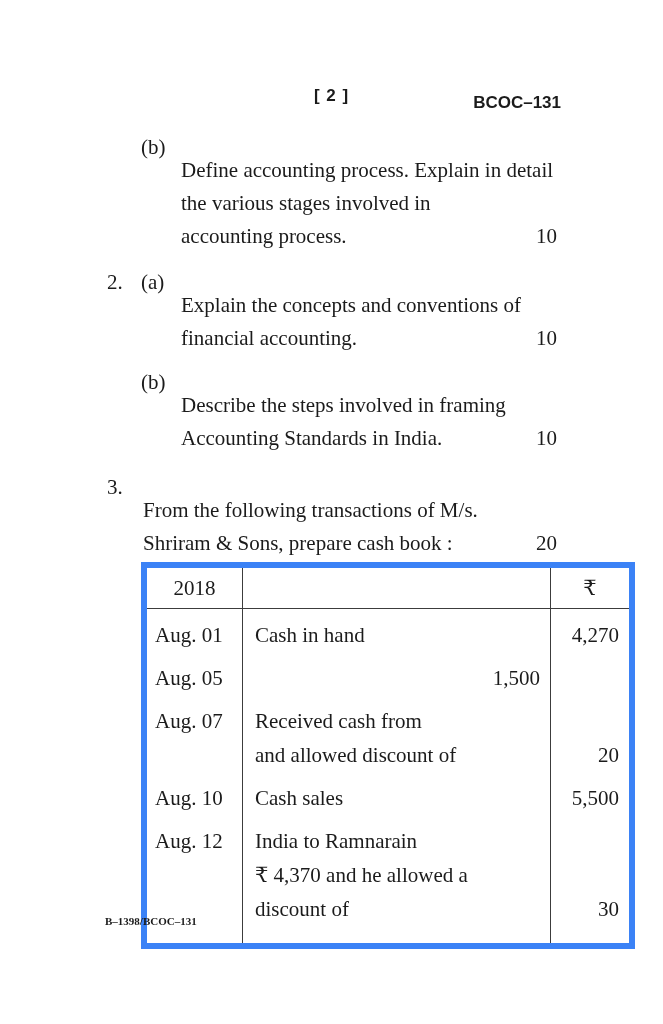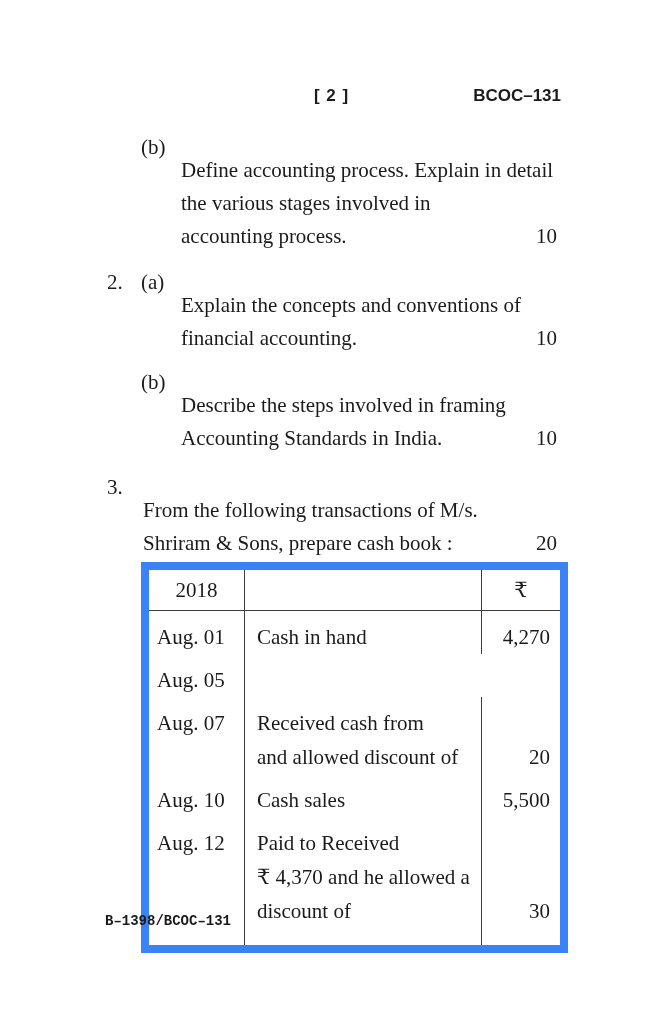--- a/index.html
+++ b/index.html
@@ -29,21 +29,21 @@
   }
   .page-num {
     position: absolute;
     left: 0; right: 0;
     text-align: center;
     letter-spacing: 1px;
   }
   .course-code {
     position: absolute;
     right: 102px;
-    top: 0;
+    top: 7px;
   }
 
   
   .content {
     position: absolute;
     top: 131px;
     left: 107px;
     width: 450px;
   }
   .q-block {
@@ -66,22 +66,22 @@
     display: flex;
     justify-content: space-between;
     gap: 16px;
   }
   .q-marks { padding-left: 12px; }
 
   
   .cash-table {
     margin-top: 2px;
     margin-left: 34px;
-    width: 427px;
-    border: 8px solid #3b82f6;
+    width: 494px;
+    border: 6px solid #3b82f6;
     font-size: 21px;
   }
   .t-row {
     display: grid;
     grid-template-columns: 96px 1fr 78px;
   }
   .t-row > div:nth-child(1),
   .t-row > div:nth-child(2) {
     border-right: 1.5px solid #3c3c3c;
   }
@@ -110,23 +110,23 @@
     align-items: flex-end;
     text-align: center;
   }
   .t-spacer { height: 17px; }
 
   
   .page-footer {
     position: absolute;
     top: 911px;
     left: 105px;
-    font-family: Liberation Mono, monospace;
+    font-family: Liberation Serif, serif;
     font-weight: 700;
-    font-size: 14px;
+    font-size: 11px;
     line-height: 20px;
   }
 </style>
 </head>
 <body>
 
 <div class="page">
 
   <div class="page-header">
     <span class="page-num">[ 2 ]</span>
@@ -195,20 +195,23 @@
         <div class="c-desc">
           <div>Cash in hand</div>
         </div>
         <div class="c-amt">
           <div>4,270</div>
         </div>
       </div>
 
       <div class="t-row t-body">
         <div class="c-date">Aug. 05</div>
+        <div class="c-amt">
+          <div>1,500</div>
+        </div>
       </div>
 
       <div class="t-row t-body">
         <div class="c-date">Aug. 07</div>
         <div class="c-desc">
           <div>Received cash from</div>
           <div>and allowed discount of</div>
         </div>
         <div class="c-amt">
           <div>20</div>
@@ -221,21 +224,21 @@
           <div>Cash sales</div>
         </div>
         <div class="c-amt">
           <div>5,500</div>
         </div>
       </div>
 
       <div class="t-row t-body">
         <div class="c-date">Aug. 12</div>
         <div class="c-desc">
-          <div>Paid to Received</div>
+          <div>India to Ramnarain</div>
           <div>₹ 4,370 and he allowed a</div>
           <div>discount of</div>
         </div>
         <div class="c-amt">
           <div>30</div>
         </div>
       </div>
 
       <div class="t-row t-spacer">
         <div></div>

